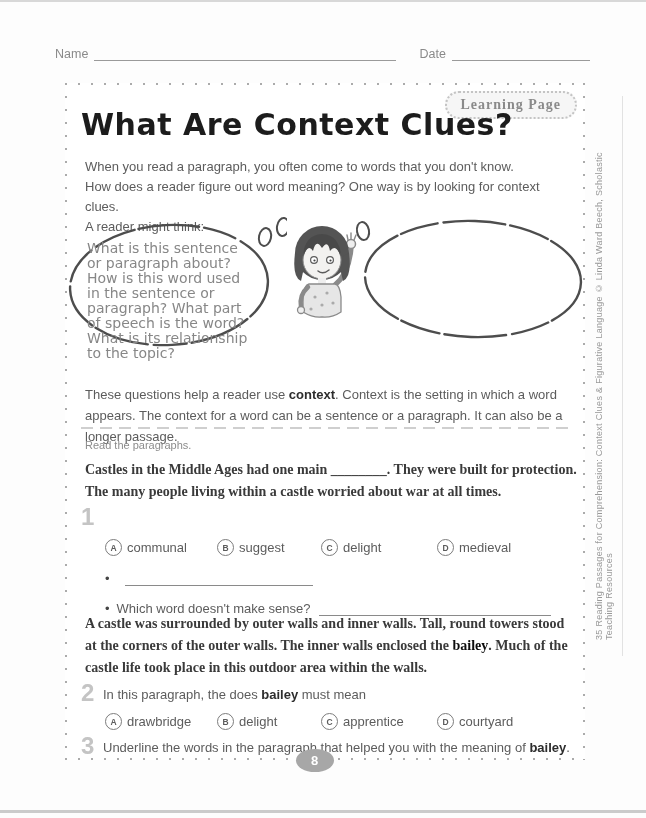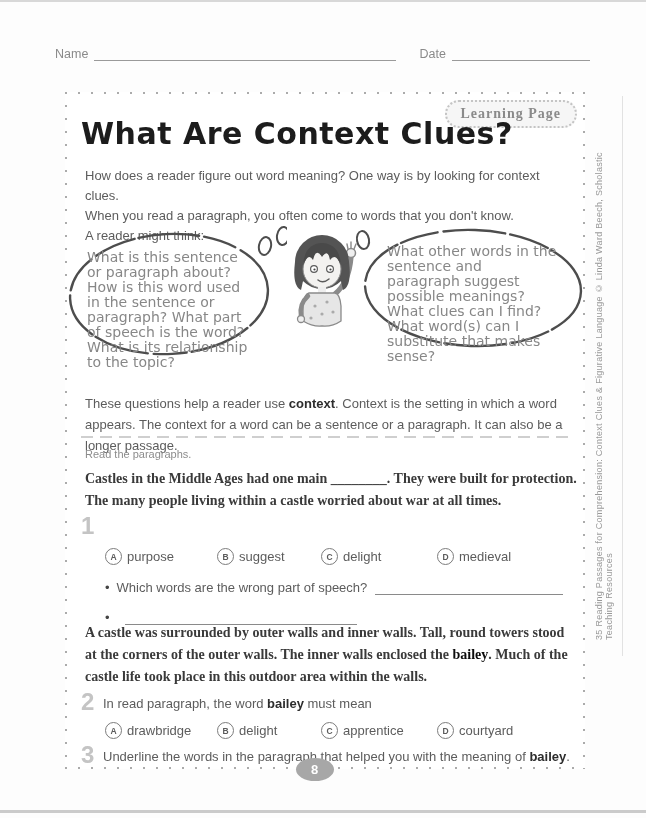--- a/index.html
+++ b/index.html
@@ -13,21 +13,21 @@
 
   
   .namedate{position:absolute;left:55px;top:46px;width:535px;display:flex;align-items:flex-end;
     font-size:12.5px;color:#8a8a8a;}
   .namedate .lbl{padding-right:6px;}
   .write-line{border-bottom:1.4px solid #9a9a9a;height:14px;}
   .line-name{flex:1;margin-right:24px;}
   .line-date{width:138px;}
 
   
-  .sheet{position:absolute;left:65px;top:92px;width:520px;height:677px;background:#fff;}
+  .sheet{position:absolute;left:65px;top:83px;width:520px;height:677px;background:#fff;}
   .edge{position:absolute;}
   .edge-top{left:0;top:0;width:100%;height:2px;
     background-image:repeating-linear-gradient(90deg,#ababab 0 2px,transparent 2px 13px);}
   .edge-bottom{left:0;bottom:0;width:100%;height:2px;
     background-image:repeating-linear-gradient(90deg,#ababab 0 2px,transparent 2px 13px);}
   .edge-left{left:0;top:0;height:100%;width:2px;
     background-image:repeating-linear-gradient(180deg,#ababab 0 2px,transparent 2px 13px);}
   .edge-right{right:0;top:0;height:100%;width:2px;
     background-image:repeating-linear-gradient(180deg,#ababab 0 2px,transparent 2px 13px);}
 
@@ -118,22 +118,22 @@
   <div class="edge edge-top"></div>
   <div class="edge edge-bottom"></div>
   <div class="edge edge-left"></div>
   <div class="edge edge-right"></div>
 
   <div class="badge">Learning Page</div>
 
   <div class="title">What Are Context Clues?</div>
 
   <div class="intro">
+    <span style="display:block">When you read a paragraph, you often come to words that you don't know.</span>
     <span style="display:block">How does a reader figure out word meaning? One way is by looking for context clues.</span>
-    <span style="display:block">When you read a paragraph, you often come to words that you don't know.</span>
     <span style="display:block">A reader might think:</span>
   </div>
 
   <div class="scene">
     <svg class="bubble-svg lb-svg" width="222" height="136" viewBox="0 0 222 136">
       <ellipse cx="104" cy="70" rx="99" ry="60" fill="none" stroke="#4d4d4d" stroke-width="2.4" stroke-dasharray="42 4 61 5 33 6 55 4 47 5 38 6" stroke-linecap="round" transform="rotate(-3 104 70)"></ellipse>
       <ellipse cx="200" cy="22" rx="6" ry="9" fill="#fff" stroke="#4d4d4d" stroke-width="2" transform="rotate(12 200 22)"></ellipse>
       <ellipse cx="218" cy="12" rx="6" ry="9" fill="#fff" stroke="#4d4d4d" stroke-width="2" transform="rotate(8 218 12)"></ellipse>
     </svg>
     <div class="bubble-text lb-text">What is this sentence or paragraph about? How is this word used in the sentence or paragraph? What part of speech is the word? What is its relationship to the topic?</div>
@@ -160,71 +160,70 @@
         <circle cx="56" cy="86" r="1.6" fill="#aaa"></circle>
       <circle cx="34" cy="92" r="1.6" fill="#aaa"></circle>
       <path d="M31,70 Q22,78 24,90" fill="none" stroke="#8a8a8a" stroke-width="4.5" stroke-linecap="round"></path>
       <circle cx="24" cy="93" r="3.5" fill="#efefef" stroke="#8a8a8a" stroke-width="1.3"></circle>
     </svg>
 
     <svg class="bubble-svg rb-svg" width="234" height="134" viewBox="0 0 234 134">
       <ellipse cx="122" cy="68" rx="108" ry="58" fill="none" stroke="#4d4d4d" stroke-width="2.4" stroke-dasharray="50 4 38 6 62 5 40 4 55 6" stroke-linecap="round" transform="rotate(2 122 68)"></ellipse>
       <ellipse cx="12" cy="20" rx="6" ry="9" fill="#fff" stroke="#4d4d4d" stroke-width="2" transform="rotate(-10 12 20)"></ellipse>
     </svg>
-    <div class="bubble-text rb-text">What other words in the sentence and paragraph suggest possible meanings? What clues can I find? What word(s) can I substitute that makes sense?</div>
   </div>
 
   <div class="context-para">
     <span>These questions help a reader use </span><b>context</b><span>. Context is the setting in which a word appears. The context for a word can be a sentence or a paragraph. It can also be a longer passage.</span>
   </div>
 
   <div class="divider"></div>
 
   <div class="read-label">Read the paragraphs.</div>
 
   <div class="passage passage-1">Castles in the Middle Ages had one main ________. They were built for protection. The many people living within a castle worried about war at all times.</div>
 
   <div class="q-row q1-row">
     <span class="q-num">1</span>
   </div>
   <div class="opts opts-1">
     <span class="opt">
         <span class="circ">A</span>
-        <span>purpose</span>
+        <span>communal</span>
       </span>
     <span class="opt">
         <span class="circ">B</span>
         <span>suggest</span>
       </span>
     <span class="opt">
         <span class="circ">C</span>
         <span>delight</span>
       </span>
     <span class="opt">
         <span class="circ">D</span>
         <span>medieval</span>
       </span>
   </div>
   <div class="bullet-line b1">
     <span class="bullet-dot">•</span>
-    <span>Which words are the wrong part of speech?</span>
     <span class="answer-blank blank-1"></span>
   </div>
   <div class="bullet-line b2">
     <span class="bullet-dot">•</span>
+    <span>Which word doesn't make sense?</span>
     <span class="answer-blank blank-2"></span>
   </div>
 
   <div class="passage passage-2">
     <span>A castle was surrounded by outer walls and inner walls. Tall, round towers stood at the corners of the outer walls. The inner walls enclosed the </span><b>bailey</b><span>. Much of the castle life took place in this outdoor area within the walls.</span>
   </div>
 
   <div class="q-row q2-row">
     <span class="q-num">2</span>
-    <span class="q-text"><span>In read paragraph, the word </span><b>bailey</b><span> must mean</span></span>
+    <span class="q-text"><span>In this paragraph, the does </span><b>bailey</b><span> must mean</span></span>
   </div>
   <div class="opts opts-2">
     <span class="opt">
         <span class="circ">A</span>
         <span>drawbridge</span>
       </span>
     <span class="opt">
         <span class="circ">B</span>
         <span>delight</span>
       </span>

